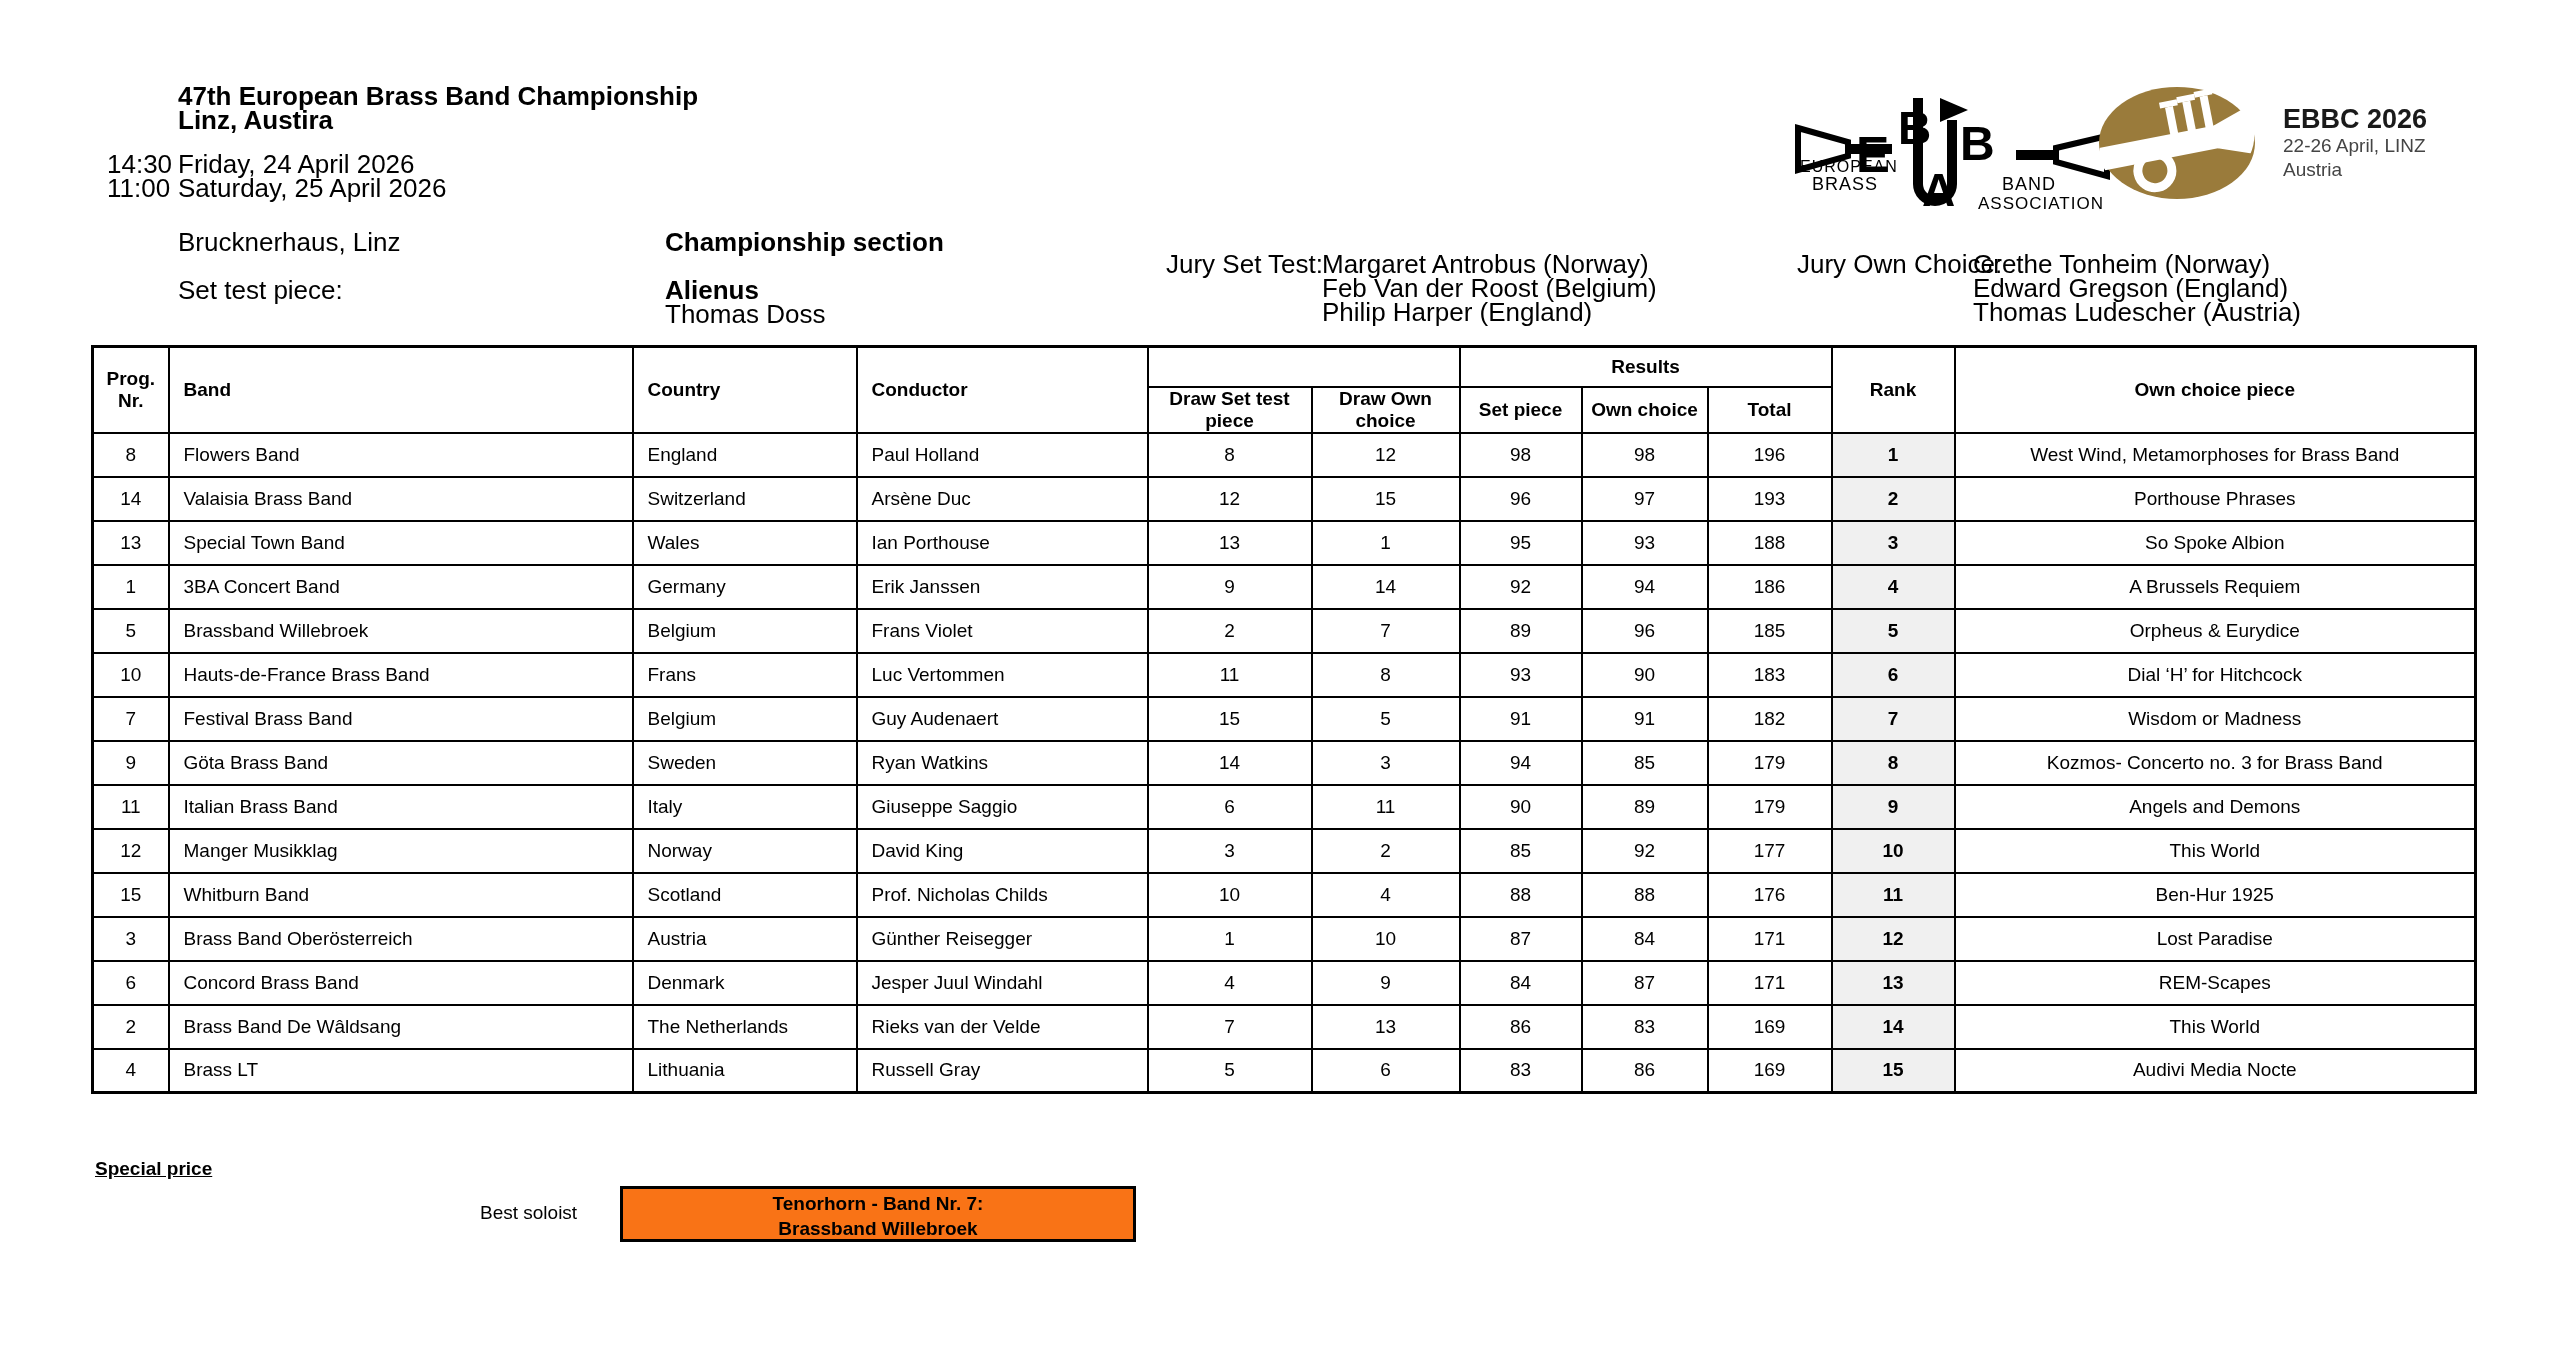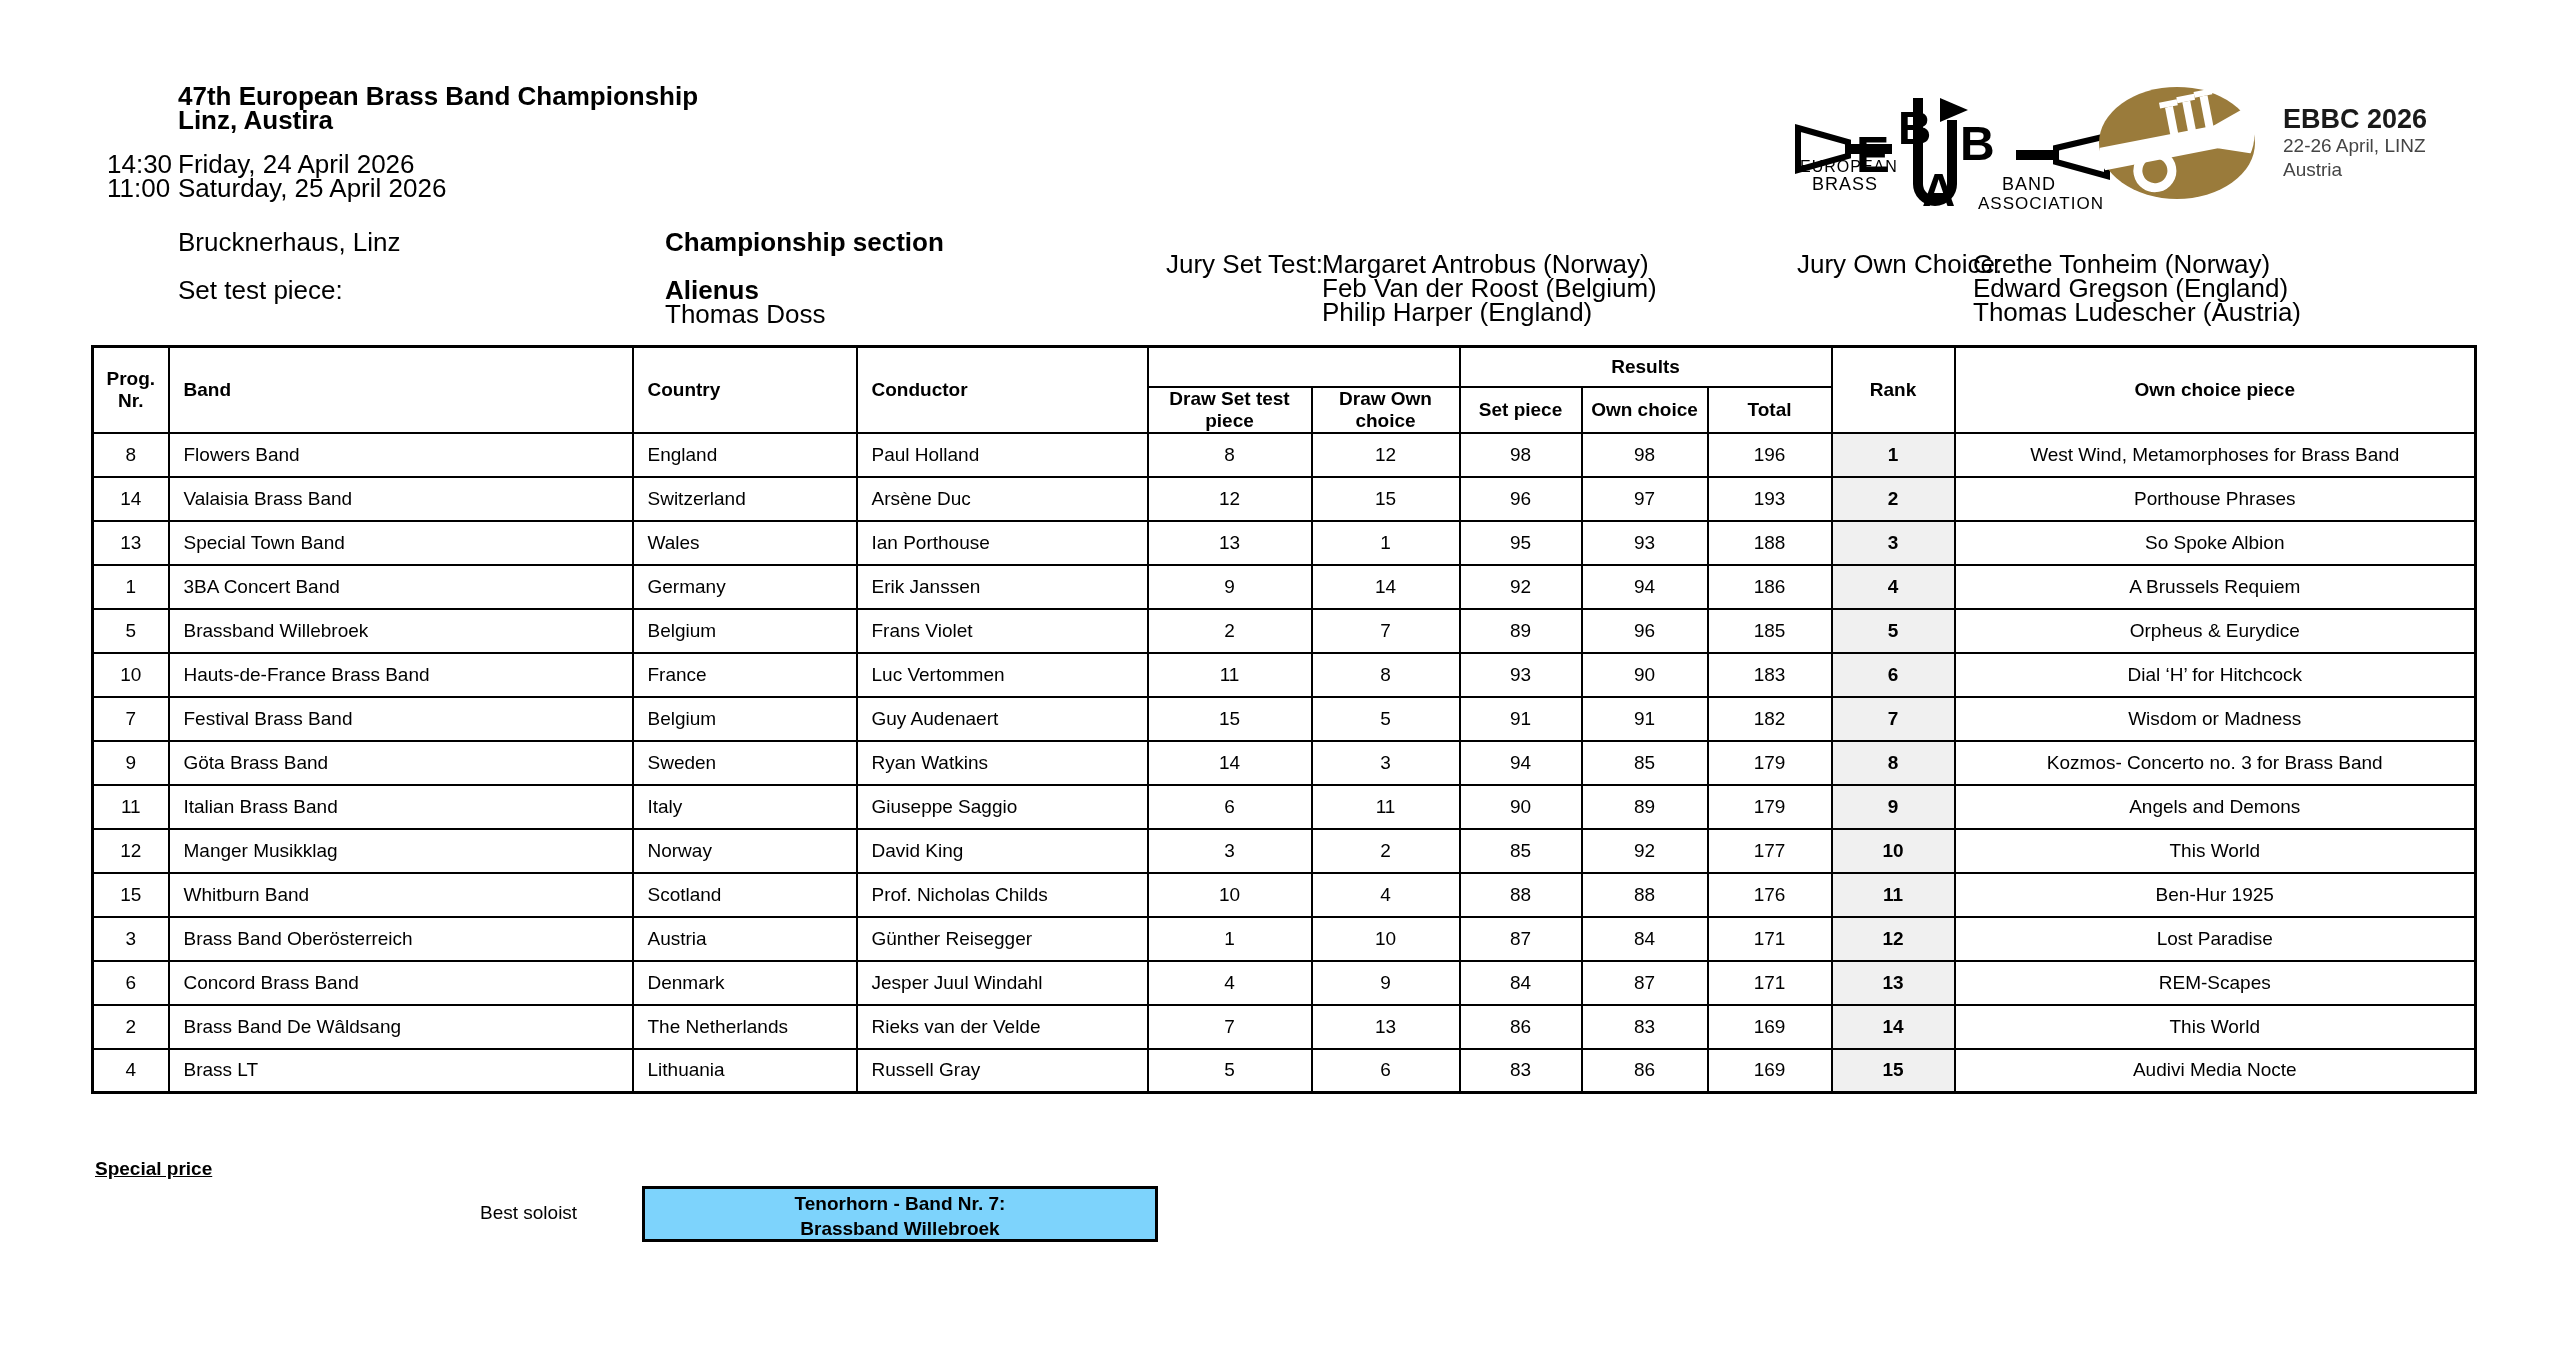--- a/index.html
+++ b/index.html
@@ -40,22 +40,22 @@
   table.results thead tr.h2 { height:44px; }
   table.results tbody tr { height:44px; }
   table.results td { text-align:center; }
   .pre { white-space:pre-line;border-radius:20px; }
   th.lh, td.l { text-align:left !important; padding-left:14px !important; }
   td.b { font-weight:normal; }
   td.rank { font-weight:bold; background:#f0f0f0; }
 
   .special-price { left:95px; top:1158px; font-weight:bold; text-decoration:underline; }
   .best-soloist-lbl { left:480px; top:1202px; }
-  .soloist-box { left:642px; top:1186px; width:516px; height:56px;
-                 border:3px solid #000; background:#7dd3fc; text-align:center;
+  .soloist-box { left:620px; top:1186px; width:516px; height:56px;
+                 border:3px solid #000; background:#f97316; text-align:center;
                  font-weight:bold; font-size:19px; line-height:25px; padding-top:2px; }
 
   svg text { font-family:"Liberation Sans", sans-serif; }
 </style>
 </head>
 <body>
 
 <div class="page">
 
   <div class="abs t21 title-block">
@@ -237,21 +237,21 @@
       <td class="b">89</td>
       <td class="b">96</td>
       <td class="b">185</td>
       <td class="rank">5</td>
       <td>Orpheus &amp; Eurydice</td>
     </tr>
 
     <tr>
       <td>10</td>
       <td class="l">Hauts-de-France Brass Band</td>
-      <td class="l">France</td>
+      <td class="l">Frans</td>
       <td class="l">Luc Vertommen</td>
       <td>11</td>
       <td>8</td>
       <td class="b">93</td>
       <td class="b">90</td>
       <td class="b">183</td>
       <td class="rank">6</td>
       <td>Dial ‘H’ for Hitchcock</td>
     </tr>
 

